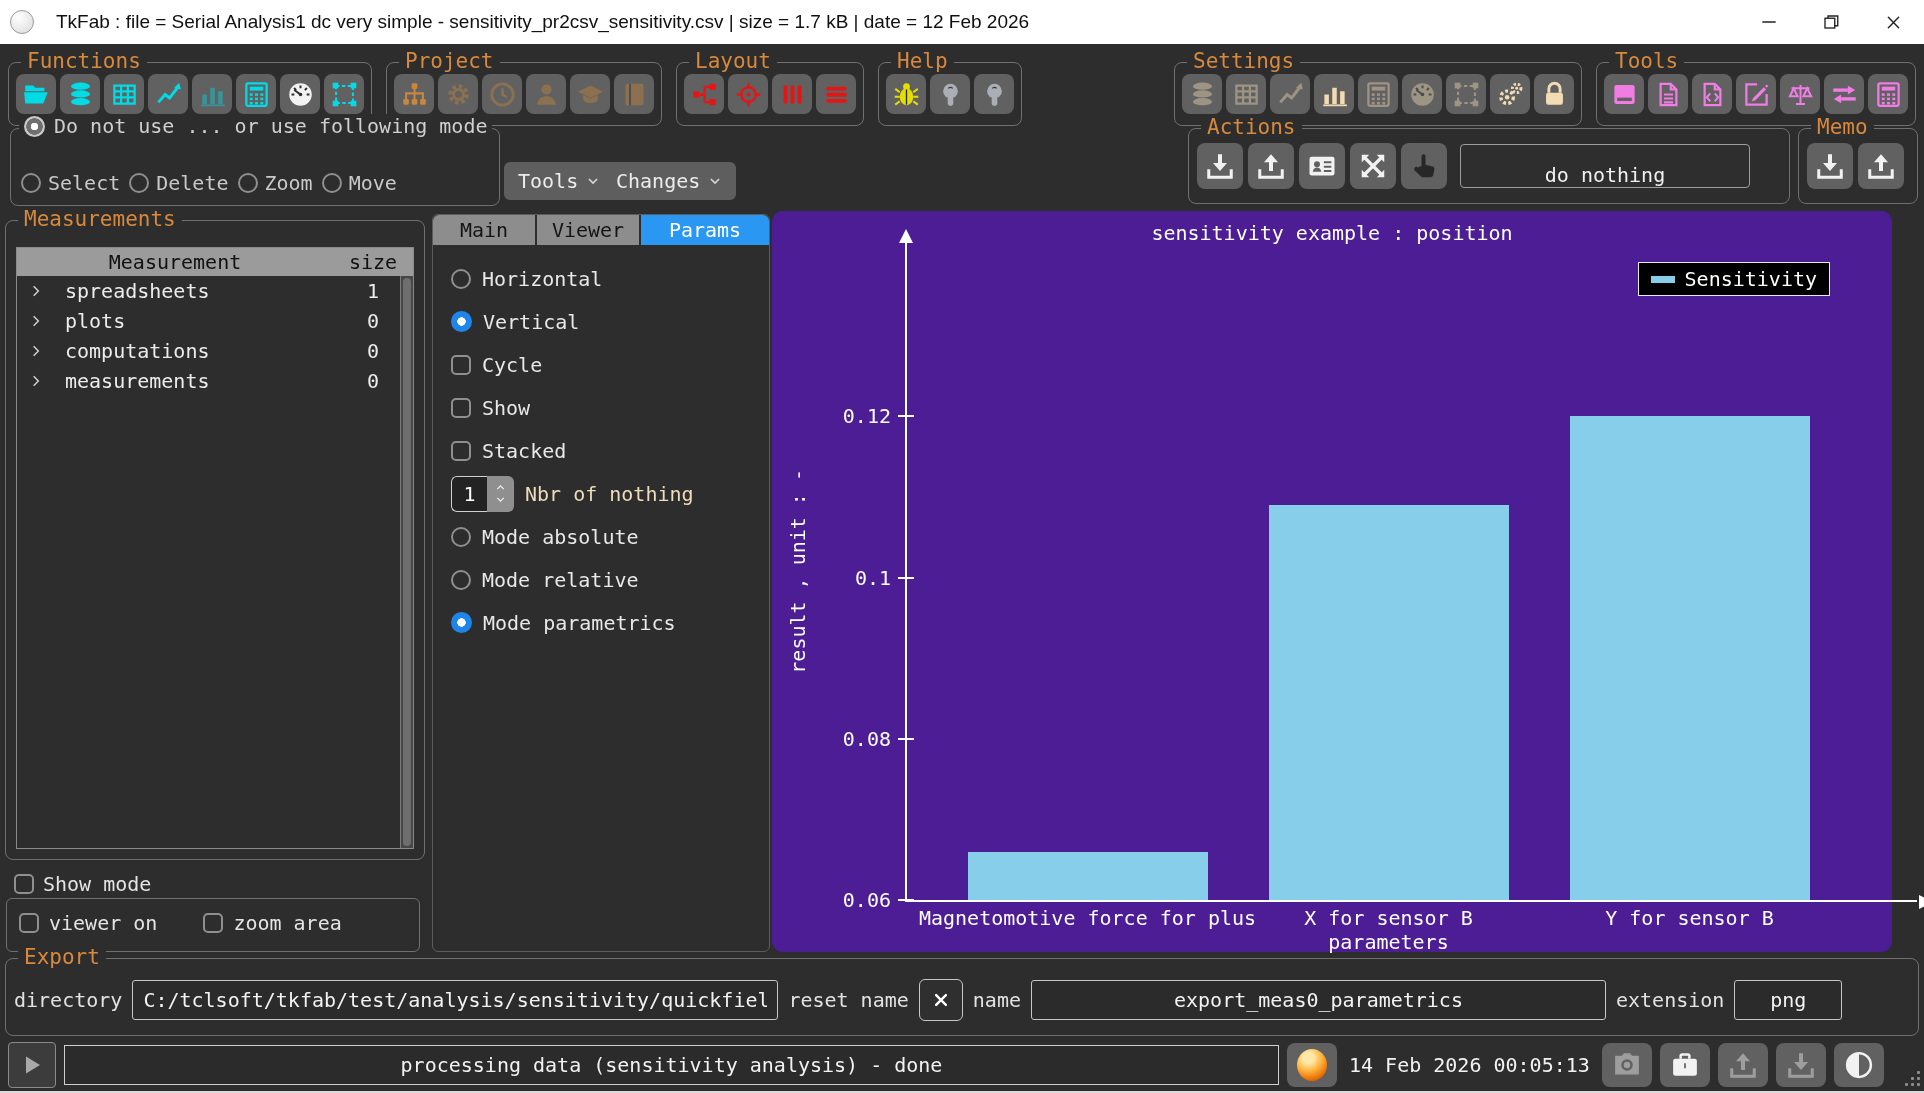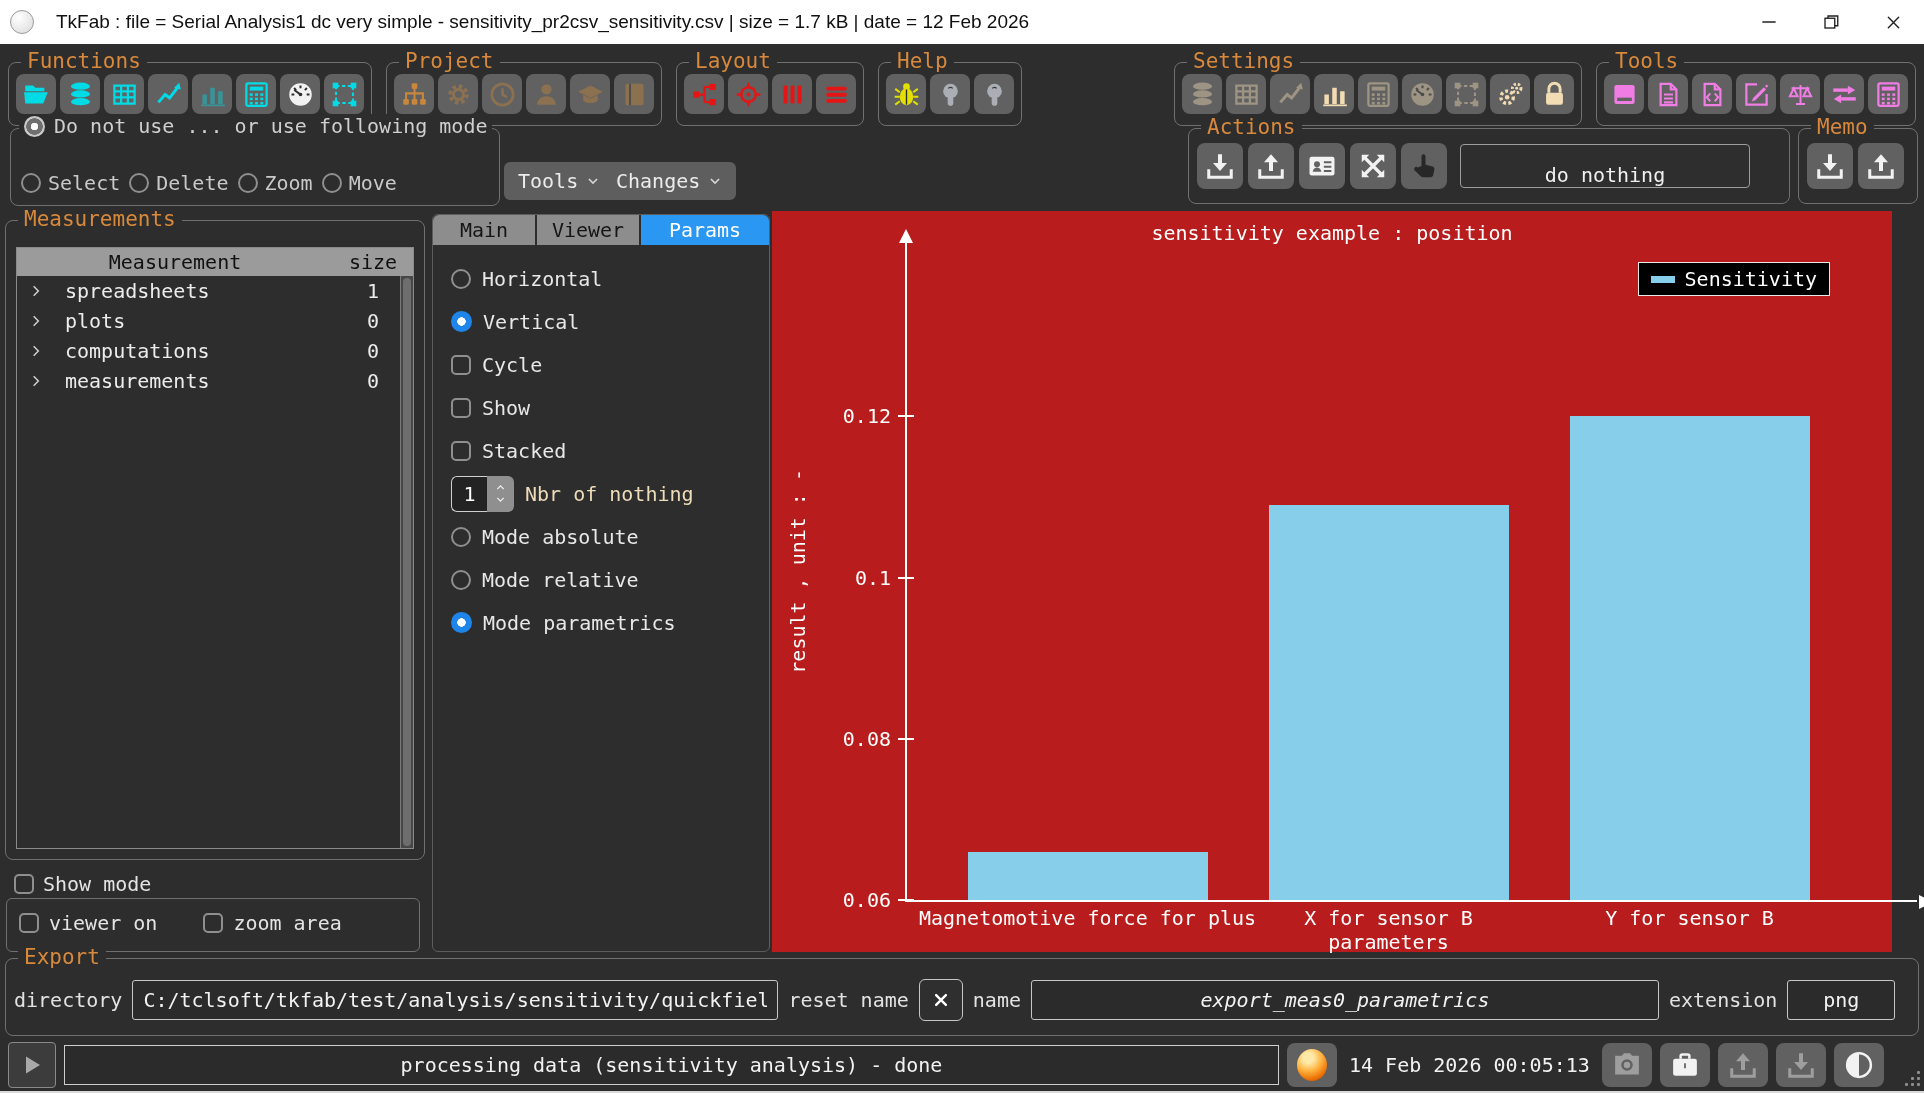--- a/index.html
+++ b/index.html
@@ -82,21 +82,21 @@
   .opt{display:flex;align-items:center;gap:11px;height:43px;color:#e8e8e8;font-size:20px;padding-left:18px;}
   .tan{color:#eddcba;}
   .spin{display:flex;align-items:center;}
   .spin-val{width:36px;height:36px;background:#232323;border:1px solid #cfcfcf;border-right:none;
             border-radius:6px 0 0 6px;color:#fff;display:flex;align-items:center;justify-content:center;
             font-size:20px;box-sizing:border-box;}
   .spin-btns{width:27px;height:36px;background:#8f8f8f;border-radius:0 6px 6px 0;display:flex;
              flex-direction:column;align-items:center;justify-content:center;gap:1px;color:#efefef;}
   .spin-btns svg{width:13px;height:11px;}
   
-  .chart{position:absolute;left:772px;top:211px;width:1120px;height:741px;background:#b91c1c;}
+  .chart{position:absolute;left:772px;top:211px;width:1120px;height:741px;background:#4c1d95;border-radius:11px;}
   .chart-title{position:absolute;top:10px;left:0;width:100%;text-align:center;color:#fff;font-size:20px;}
   .legend{position:absolute;top:51px;right:62px;border:1px solid #e8e8e8;background:#000;
           padding:4px 12px;display:flex;align-items:center;gap:10px;}
   .legend-dash{width:24px;height:7px;background:#87CEEB;flex:none;}
   .legend-text{color:#fff;font-size:20px;white-space:nowrap;}
   .ylabel{position:absolute;left:14px;top:258px;writing-mode:vertical-rl;transform:rotate(180deg);
           color:#fff;font-size:20px;white-space:nowrap;}
   .plot{position:absolute;left:133px;top:44px;width:1010px;height:645px;
         border-left:2px solid #fff;border-bottom:2px solid #fff;box-sizing:content-box;}
   .yext{position:absolute;left:-2px;top:-12px;width:2px;height:12px;background:#fff;}
@@ -113,21 +113,21 @@
   .bar-cat{position:absolute;top:calc(100% + 6px);left:50%;transform:translateX(-50%);
            white-space:nowrap;color:#fff;font-size:20px;}
   .xlabel{position:absolute;top:calc(100% + 30px);left:30px;width:903px;text-align:center;color:#fff;font-size:20px;}
   
   .export-frame{left:5px;top:958px;width:1912px;height:76px;}
   .ex-row{position:absolute;left:8px;top:20px;display:flex;align-items:center;gap:10px;}
   .ex-label{font-size:20px;color:#e2e2e2;white-space:nowrap;text-align:center;}
   .entry{background:#2b2b2b;border:1px solid #c6c6c6;border-radius:3px;color:#f2f2f2;
          font-family:"DejaVu Sans Mono",monospace;font-size:20px;height:40px;padding:0 10px;box-sizing:border-box;}
   .ex-dir{width:646px;}
-  .ex-name{width:628px;text-align:center;font-style:italic;}
+  .ex-name{width:575px;text-align:center;}
   .ex-ext{width:108px;text-align:center;}
   .xbtn{width:42px;height:40px;background:#2f2f2f;border:1px solid #c6c6c6;border-radius:6px;
         display:flex;align-items:center;justify-content:center;color:#fff;flex:none;}
   .xbtn svg{width:18px;height:18px;}
   
   .statusbar{position:absolute;left:0;top:1040px;width:1924px;height:50px;display:flex;
              align-items:center;gap:8px;padding:0 8px;box-sizing:border-box;}
   .play-btn{width:46px;height:44px;background:#3c3c3c;border:1px solid #8a8a8a;border-radius:4px;
             display:flex;align-items:center;justify-content:center;color:#a9a9a9;flex:none;}
   .play-btn svg{width:24px;height:24px;}

